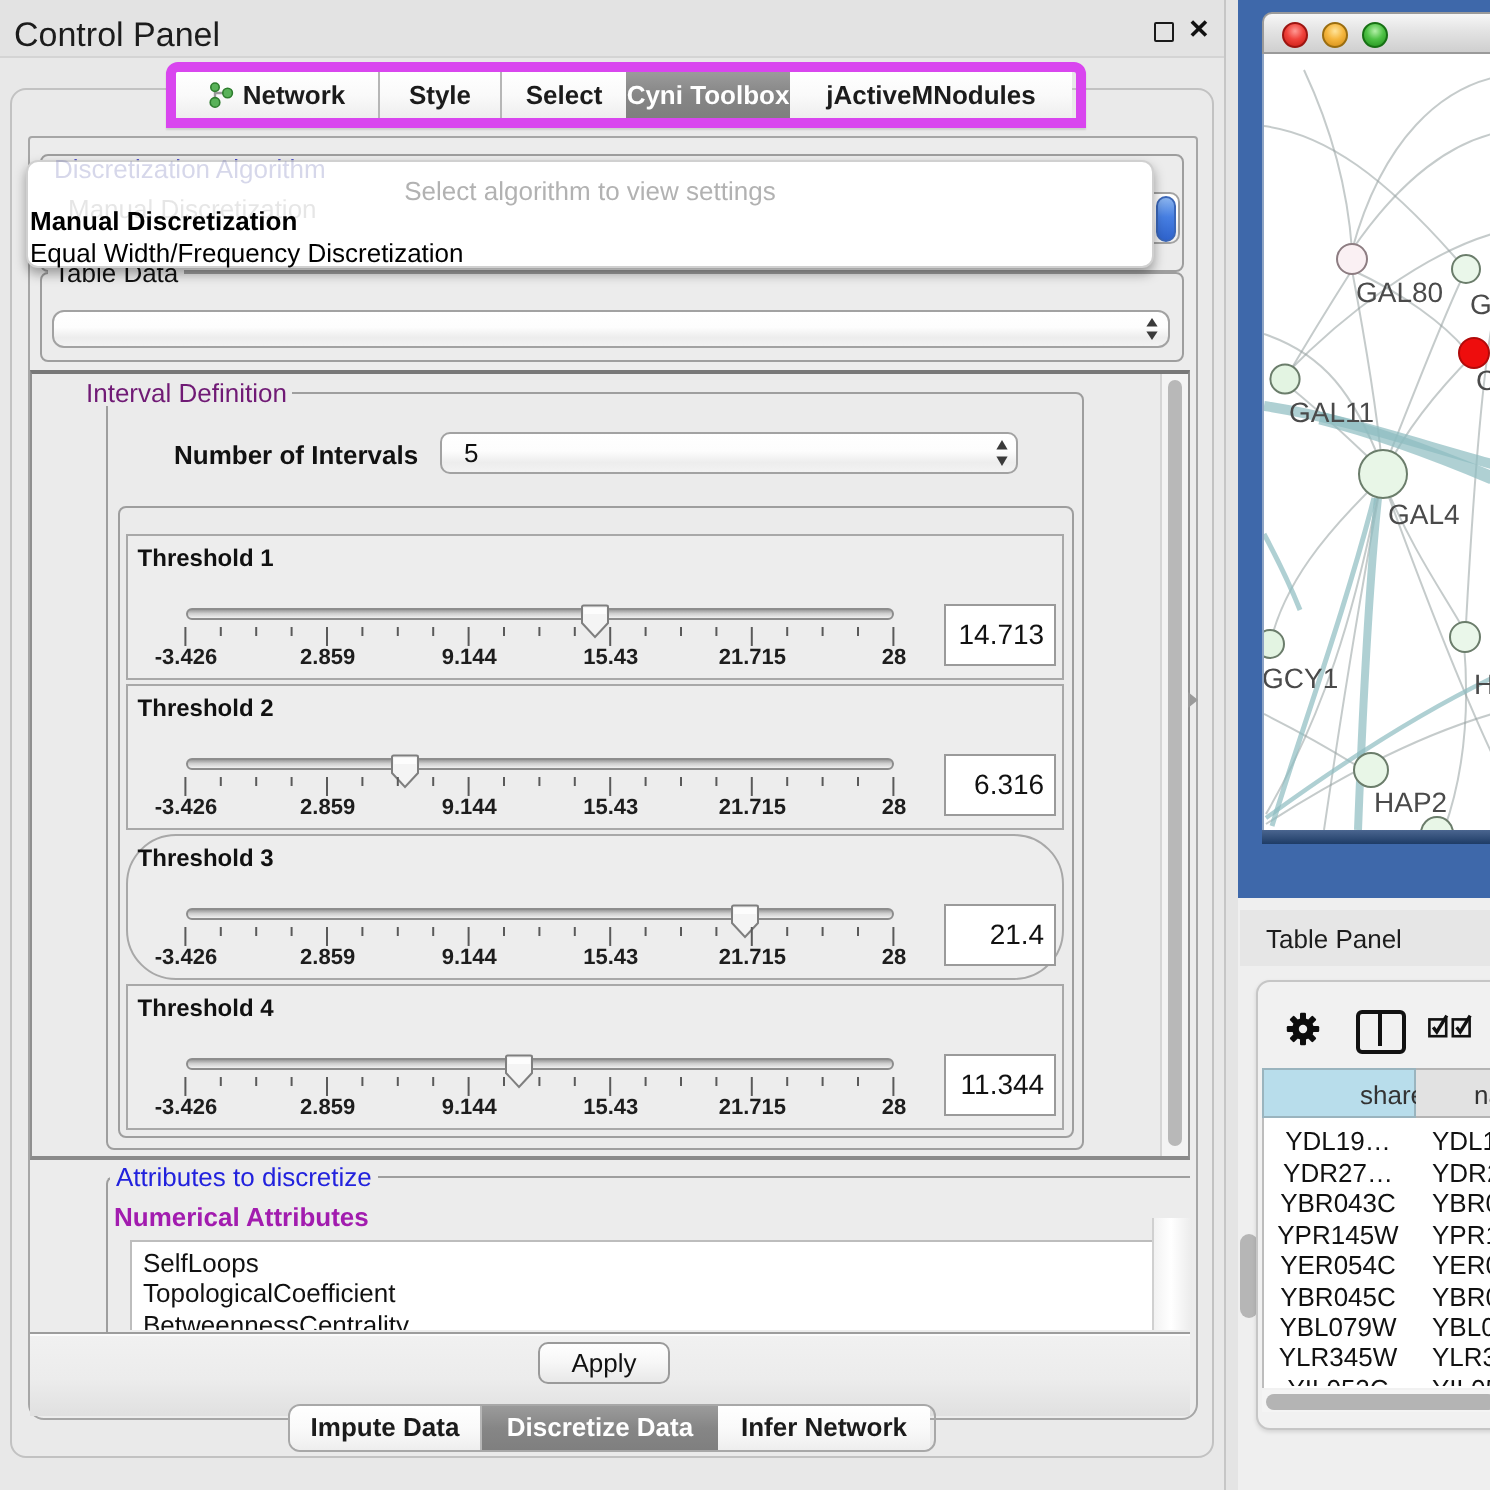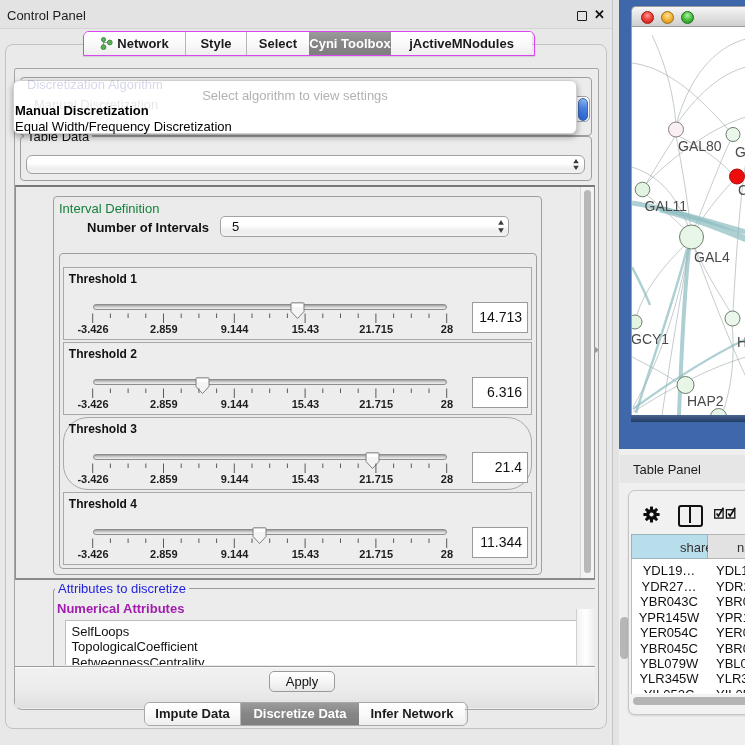--- a/index.html
+++ b/index.html
@@ -23,27 +23,27 @@
                transform:translateX(-50%);white-space:nowrap;}
   .tabseg{display:inline-block;height:100%;box-sizing:border-box;font-size:13px;
           font-weight:600;color:#1b1b1b;text-align:center;
           background:linear-gradient(#ffffff,#fafafa 50%,#eeeeee);}
   .tabsel{background:linear-gradient(#9b9b9b,#868686 50%,#7f7f7f);color:#fff;}
 </style></head>
 <body>
 <div id="stage">
 
 <div class="abs" style="left:0;top:0;width:612px;height:28px;background:#e3e3e3;border-bottom:1px solid #d4d4d4;"></div>
-<div class="abs" style="left:7px;top:8px;font-size:13px;color:#1c1c1c;">Control Panel</div>
+<div class="abs" style="left:7px;top:8px;font-size:17px;color:#1c1c1c;">Control Panel</div>
 <div class="abs" style="left:577px;top:11px;width:8px;height:8px;border:1.5px solid #1a1a1a;border-radius:1px;"></div>
 <div class="abs" style="left:594px;top:7px;font-size:13px;font-weight:bold;color:#111;">✕</div>
 
 <div class="abs" style="left:5px;top:44px;width:600px;height:683px;background:#eaeaea;border:1px solid #c2c2c2;border-radius:8px;"></div>
 
-<div class="abs" style="left:83px;top:31px;width:450px;height:23px;border:1px solid #d946ef;border-radius:6px 6px 0 0;overflow:hidden;white-space:nowrap;font-size:0;box-shadow:0 1px 1px rgba(0,0,0,0.12);">
+<div class="abs" style="left:83px;top:31px;width:450px;height:23px;border:5px solid #d946ef;border-radius:6px 6px 0 0;overflow:hidden;white-space:nowrap;font-size:0;box-shadow:0 1px 1px rgba(0,0,0,0.12);">
   <div class="tabseg" style="width:102px;line-height:23px;border-right:1px solid #b6b6b6;">
     <svg width="13" height="13" viewBox="0 0 13 13" style="vertical-align:-2px;margin-right:4px;">
       <line x1="3.5" y1="3" x2="3.5" y2="10" stroke="#9a9a9a" stroke-width="1.2"></line>
       <line x1="3.5" y1="5.5" x2="9.5" y2="5.5" stroke="#9a9a9a" stroke-width="1.2"></line>
       <circle cx="3.5" cy="2.6" r="2.1" fill="#59b259" stroke="#2e7d2e" stroke-width="0.8"></circle>
       <circle cx="9.8" cy="5.5" r="2.4" fill="#59b259" stroke="#2e7d2e" stroke-width="0.8"></circle>
       <circle cx="3.5" cy="10.2" r="2.4" fill="#59b259" stroke="#2e7d2e" stroke-width="0.8"></circle>
     </svg>Network</div><div class="tabseg" style="width:61px;line-height:23px;border-right:1px solid #b6b6b6;">Style</div><div class="tabseg" style="width:62px;line-height:23px;">Select</div><div class="tabseg tabsel" style="width:82px;line-height:23px;">Cyni Toolbox</div><div class="tabseg" style="width:141px;line-height:23px;">jActiveMNodules</div>
 </div>
 
@@ -60,21 +60,21 @@
 <svg class="abs" style="left:573px;top:159px;" width="6" height="11" viewBox="0 0 6 11">
   <path d="M3 0 L5.8 4.2 L0.2 4.2 Z" fill="#3a3a3a"></path>
       <path d="M3 11 L5.8 6.8 L0.2 6.8 Z" fill="#3a3a3a"></path>
 </svg>
 
 <div class="abs" style="left:15px;top:185px;width:580px;height:395px;background:#ebebeb;border:1px solid #8f8f8f;border-top:2px solid #787878;border-bottom:2px solid #8a8a8a;box-sizing:border-box;"></div>
 <div class="abs" style="left:580px;top:187px;width:14px;height:391px;background:#f3f3f3;border-left:1px solid #d5d5d5;box-sizing:border-box;"></div>
 <div class="abs" style="left:583.5px;top:190px;width:7px;height:383px;background:#b8b8b8;border-radius:4px;"></div>
 
 <div class="abs grp" style="left:53px;top:196px;width:489px;height:379px;"></div>
-<div class="abs grptitle" style="left:56px;top:190px;color:#15803d;background:#ebebeb;margin-top:12px;">Interval Definition</div>
+<div class="abs grptitle" style="left:40px;top:190px;color:#701a75;background:#ebebeb;">Interval Definition</div>
 
 <div class="abs" style="left:87px;top:220px;font-size:13px;font-weight:bold;color:#111;">Number of Intervals</div>
 <div class="abs combo" style="left:220px;top:216px;width:289px;height:21px;"></div>
 <div class="abs" style="left:232px;top:219px;font-size:13px;color:#111;">5</div>
 <svg class="abs" style="left:498px;top:220px;" width="6" height="13" viewBox="0 0 6 13">
   <path d="M3 0 L5.8 4.8 L0.2 4.8 Z" fill="#3a3a3a"></path>
       <path d="M3 13 L5.8 8.2 L0.2 8.2 Z" fill="#3a3a3a"></path>
 </svg>
 
 <div class="abs grp" style="left:59px;top:253px;width:478px;height:316px;"></div>

